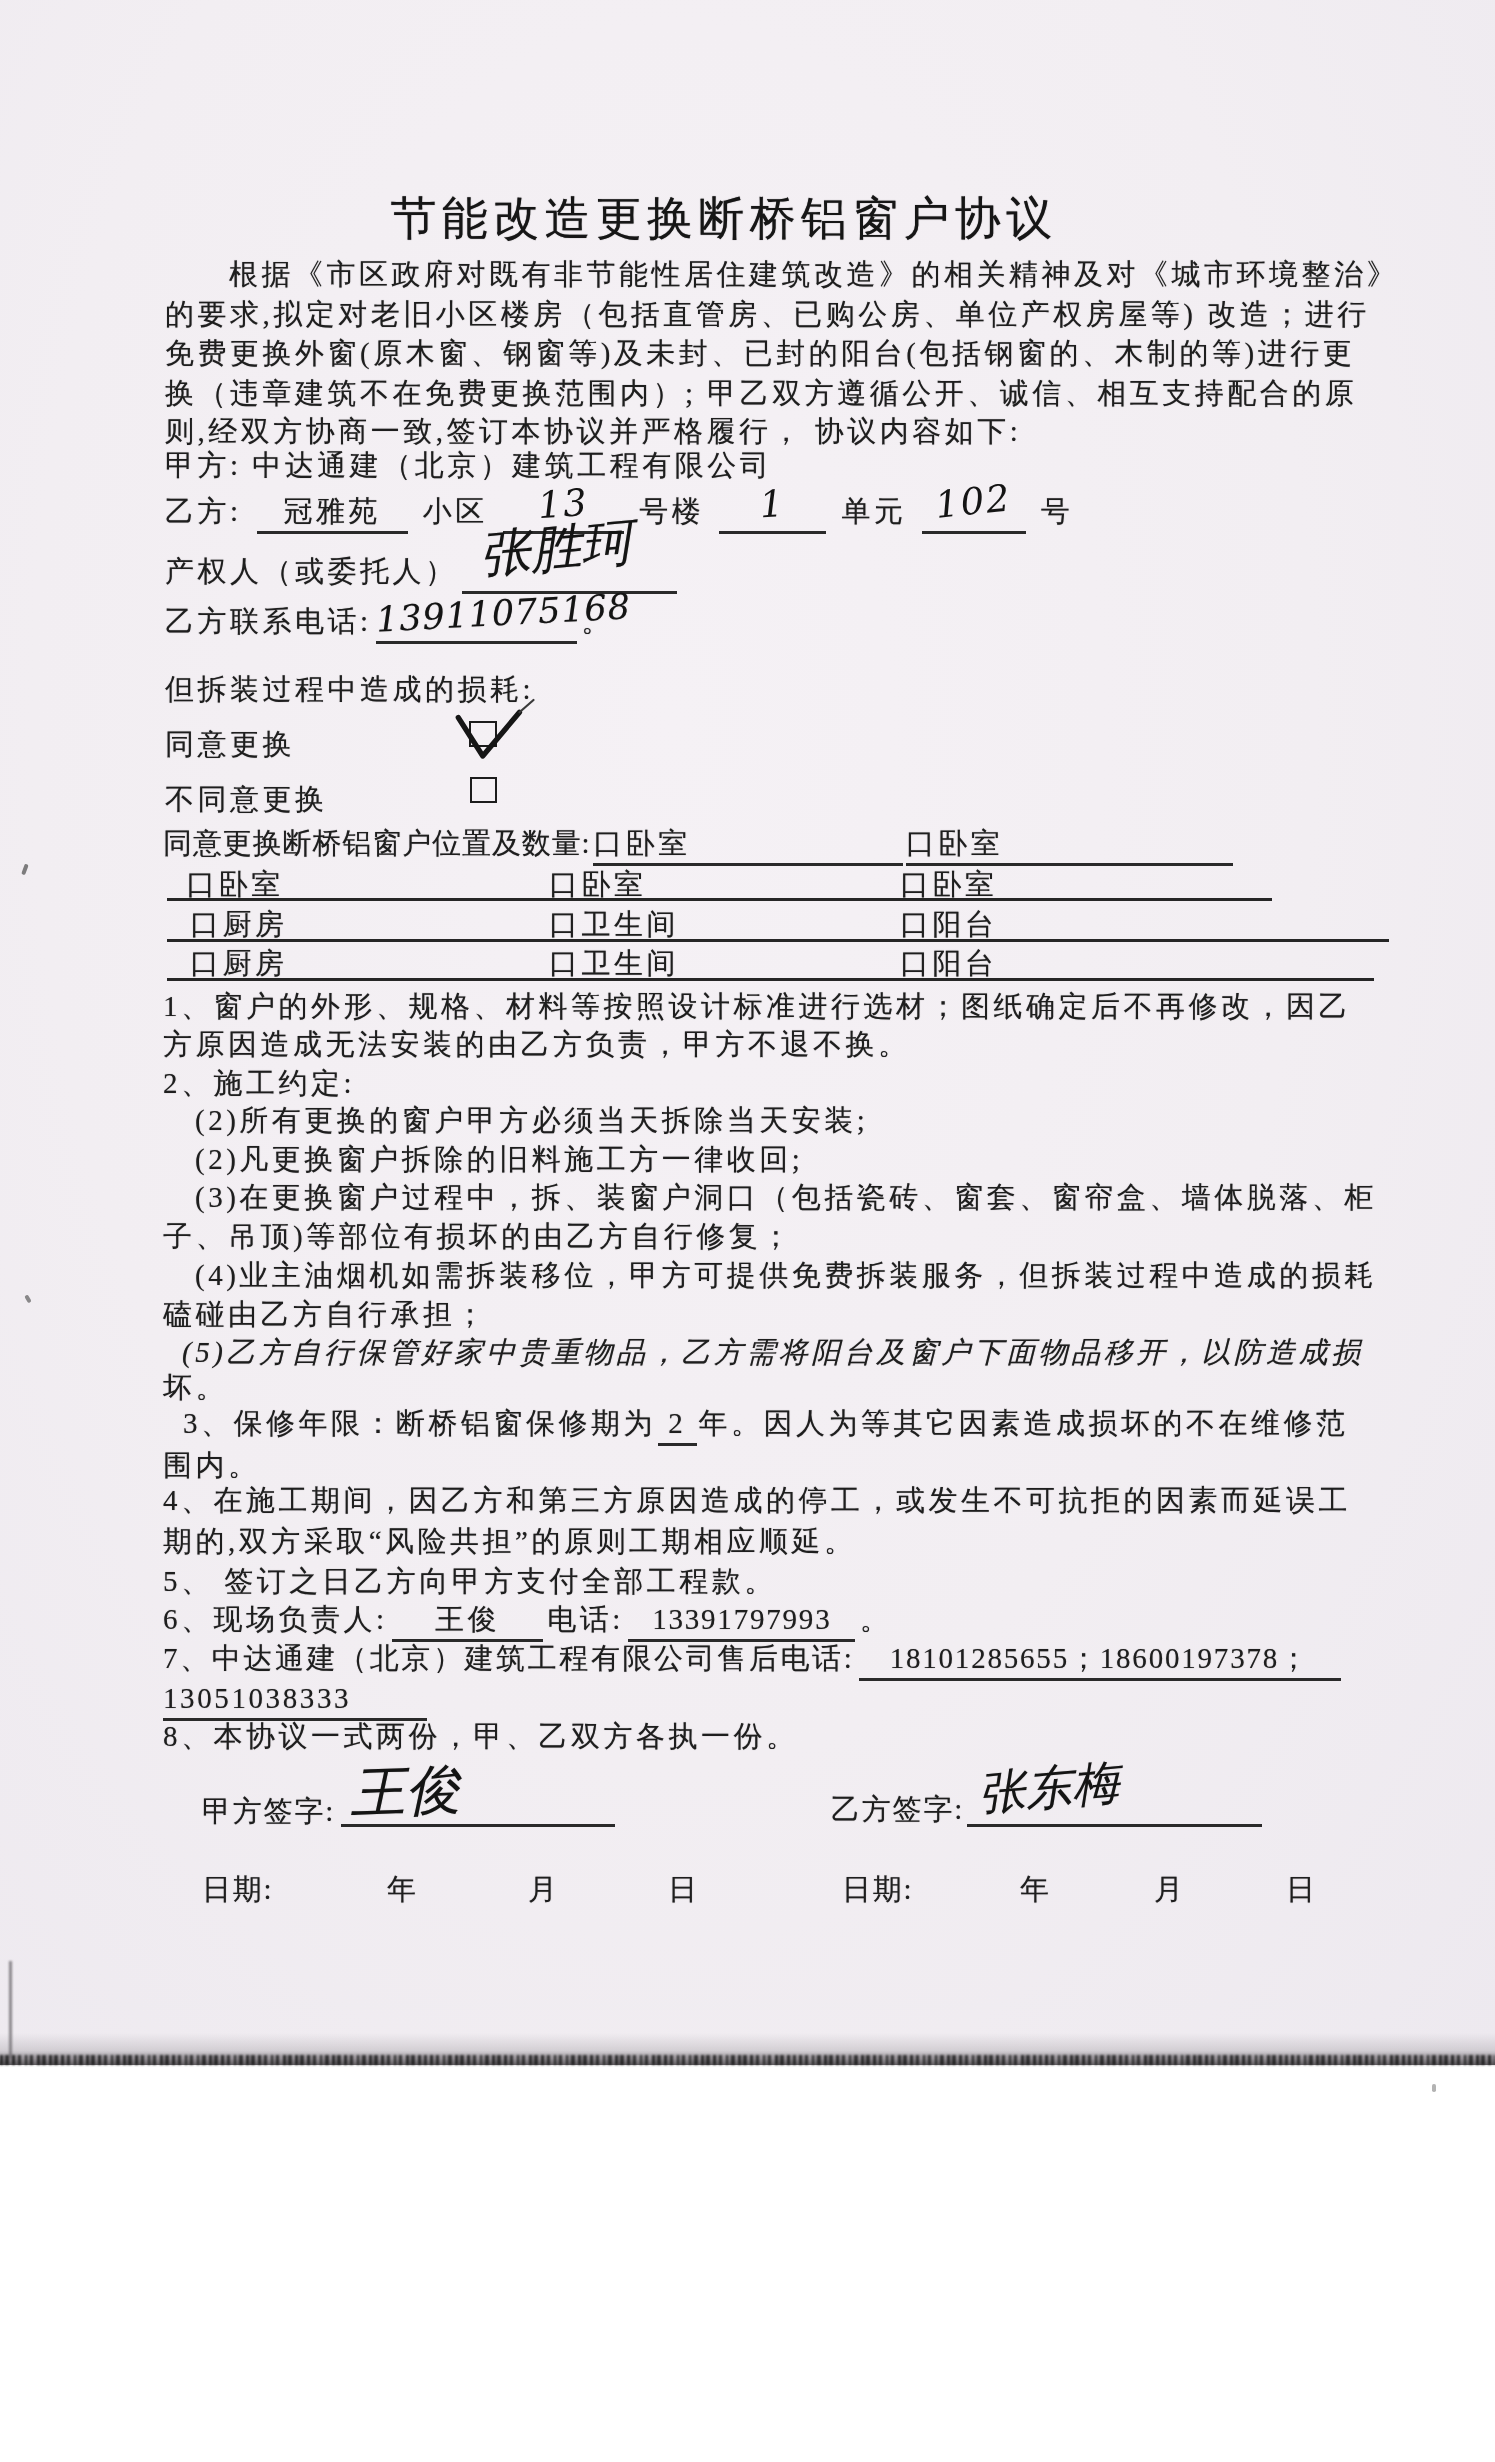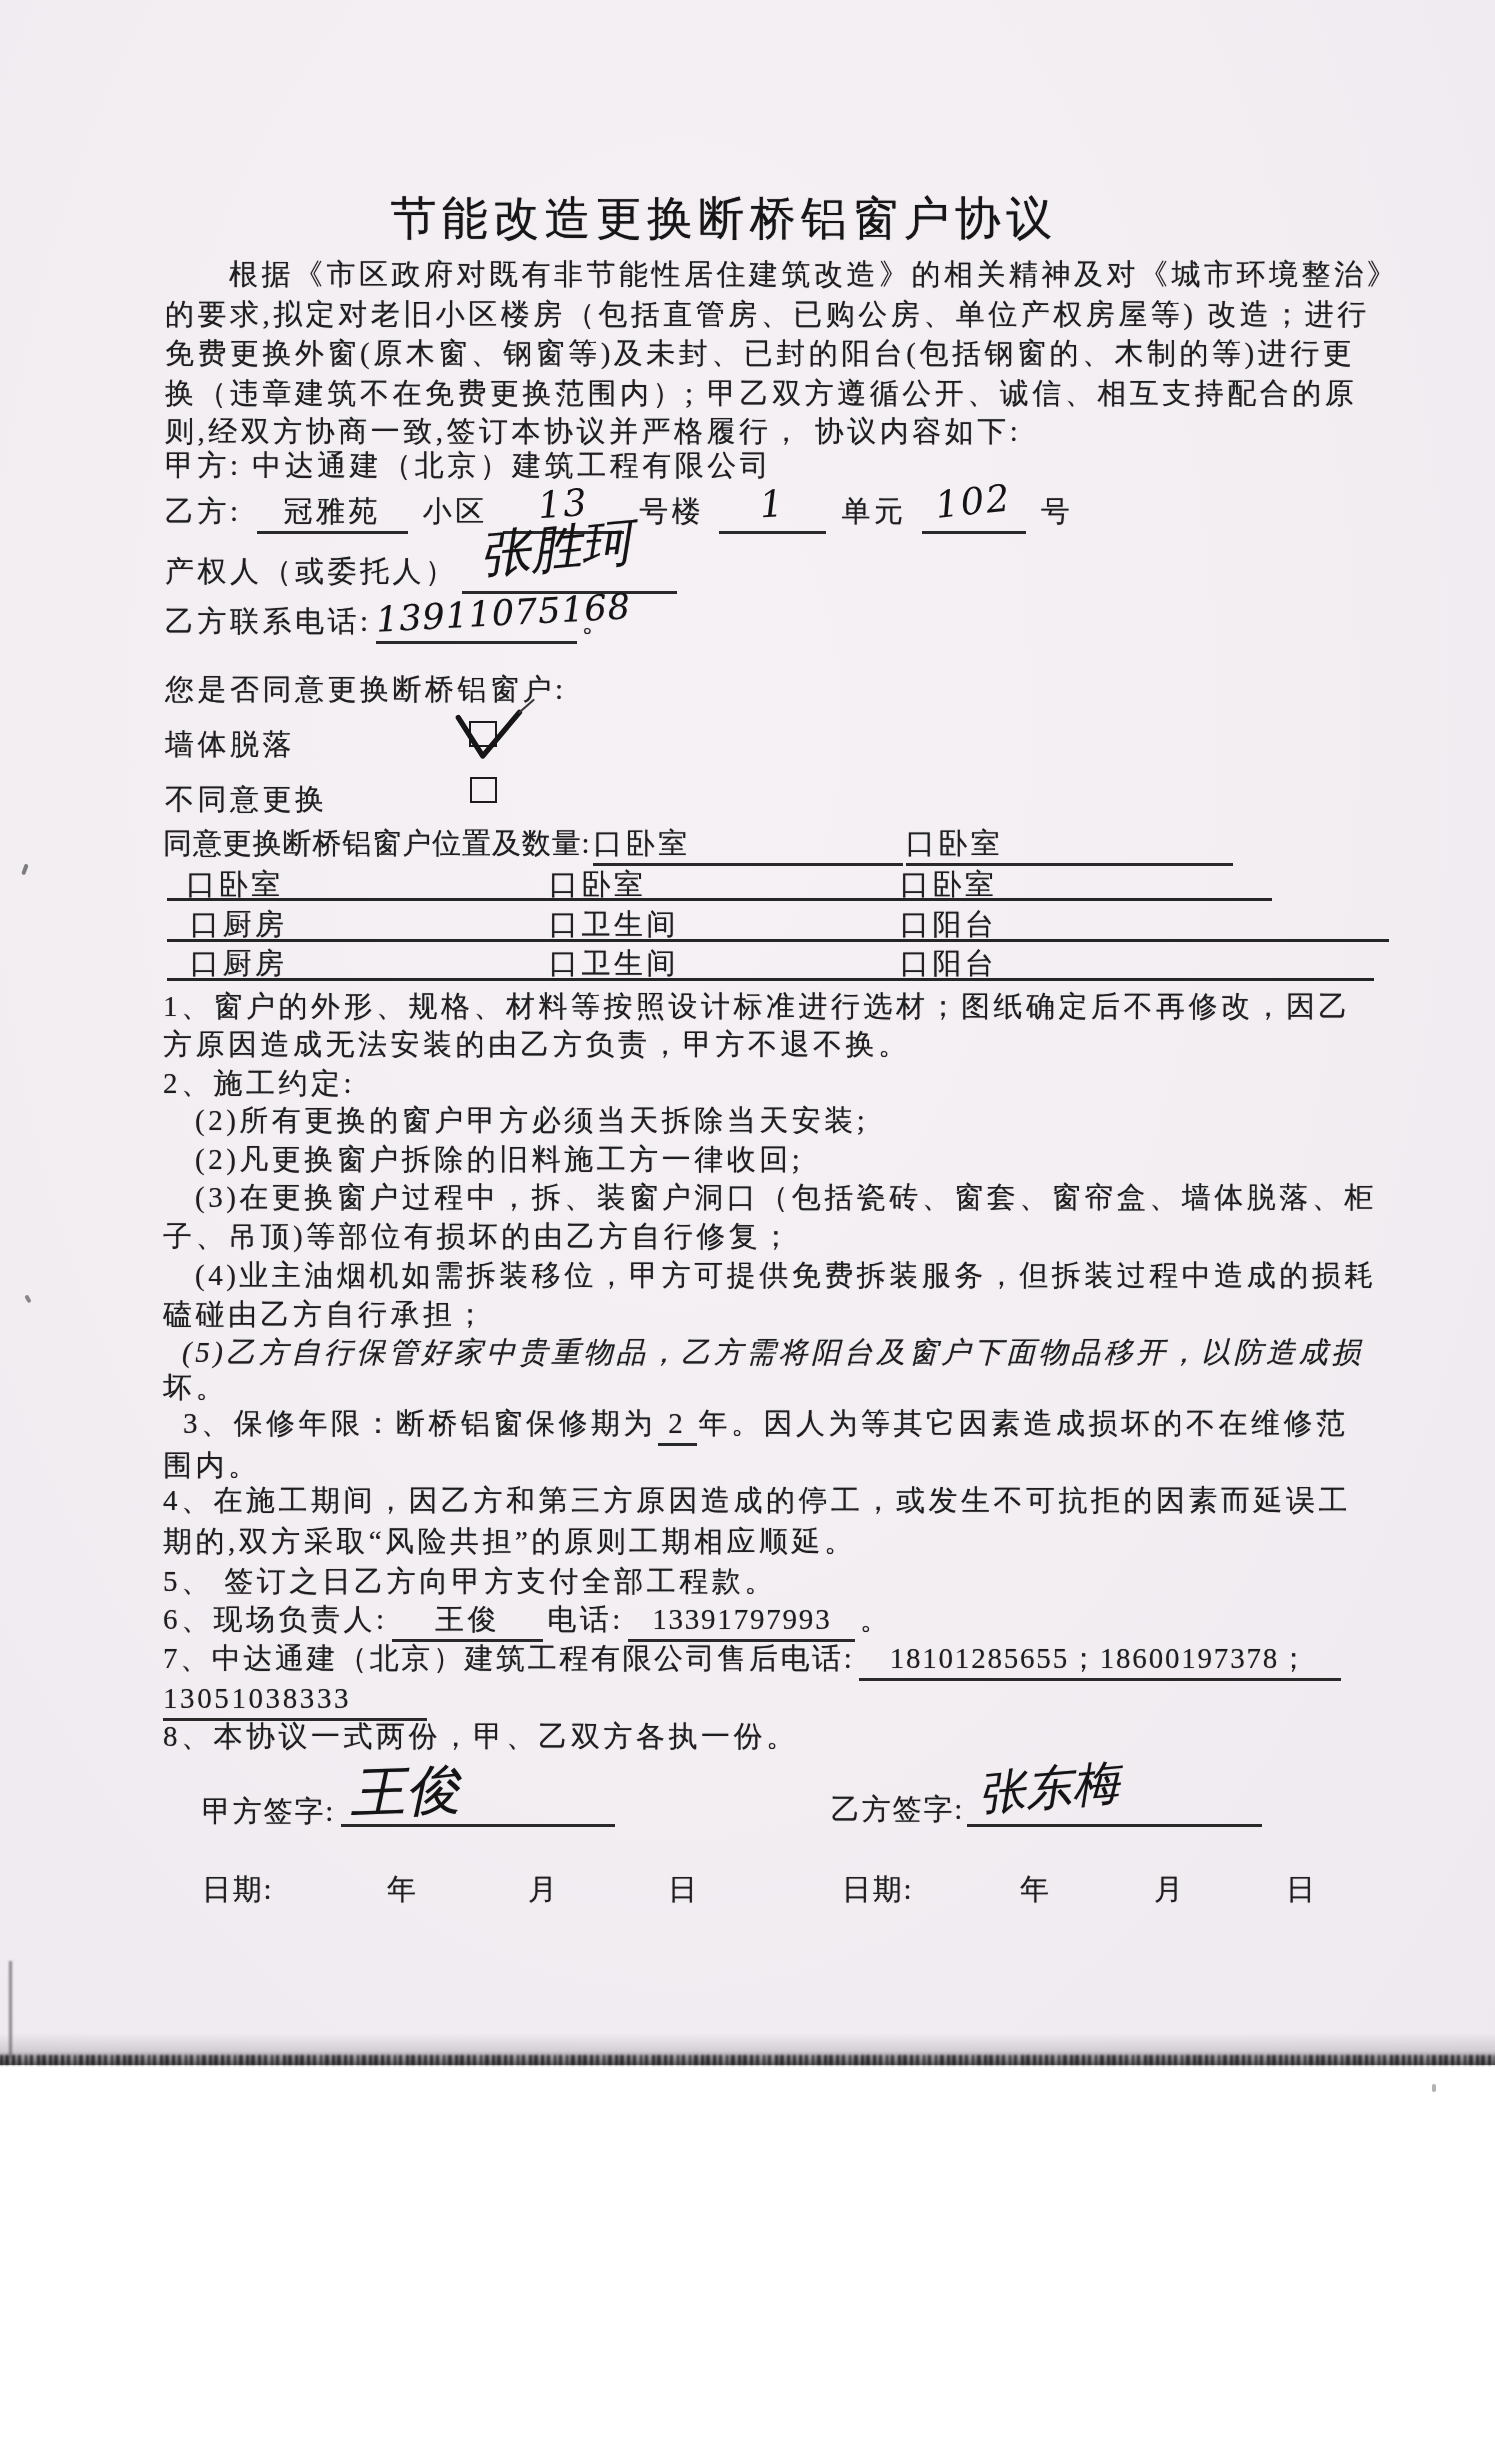--- a/index.html
+++ b/index.html
@@ -86,23 +86,23 @@
   <div class="ln" style="left:165px;top:552px;">
     <span>产权人（或委托人）</span><span class="ul" style="width:215px;">&nbsp;</span>
   </div>
   <span class="hw-abs" style="left:479px;top:515px;font-size:51px;transform:rotate(-5deg);">张胜珂</span>
 
   <div class="ln" style="left:165px;top:602px;">
     <span>乙方联系电话:</span><span class="ul" style="width:201px;">&nbsp;</span><span>。</span>
   </div>
   <span class="hw-abs" style="left:376px;top:593px;font-size:35px;transform:rotate(-3deg);letter-spacing:0.9px;">13911075168</span>
 
-  <div class="ln" style="left:165px;top:670px;">您是否同意更换断桥铝窗户:</div>
+  <div class="ln" style="left:165px;top:670px;">但拆装过程中造成的损耗:</div>
 
-  <div class="ln" style="left:165px;top:725px;">墙体脱落</div>
+  <div class="ln" style="left:165px;top:725px;">同意更换</div>
   <div class="cbx" style="left:469px;top:721px;width:24px;height:22px;"></div>
   <div style="position:absolute;left:442px;top:693px;width:106px;height:77px;">
     <svg width="106" height="77" viewBox="0 0 120 88">
       <polyline points="18,28 46,72 88,22" fill="none" stroke="#161616" stroke-width="6" stroke-linecap="round" stroke-linejoin="round"></polyline>
       <line x1="88" y1="22" x2="104" y2="8" stroke="#3a3a3a" stroke-width="2.5" stroke-linecap="round"></line>
     </svg>
   </div>
 
   <div class="ln" style="left:165px;top:780px;">不同意更换</div>
   <div class="cbx" style="left:470px;top:777px;width:23px;height:22px;"></div>

